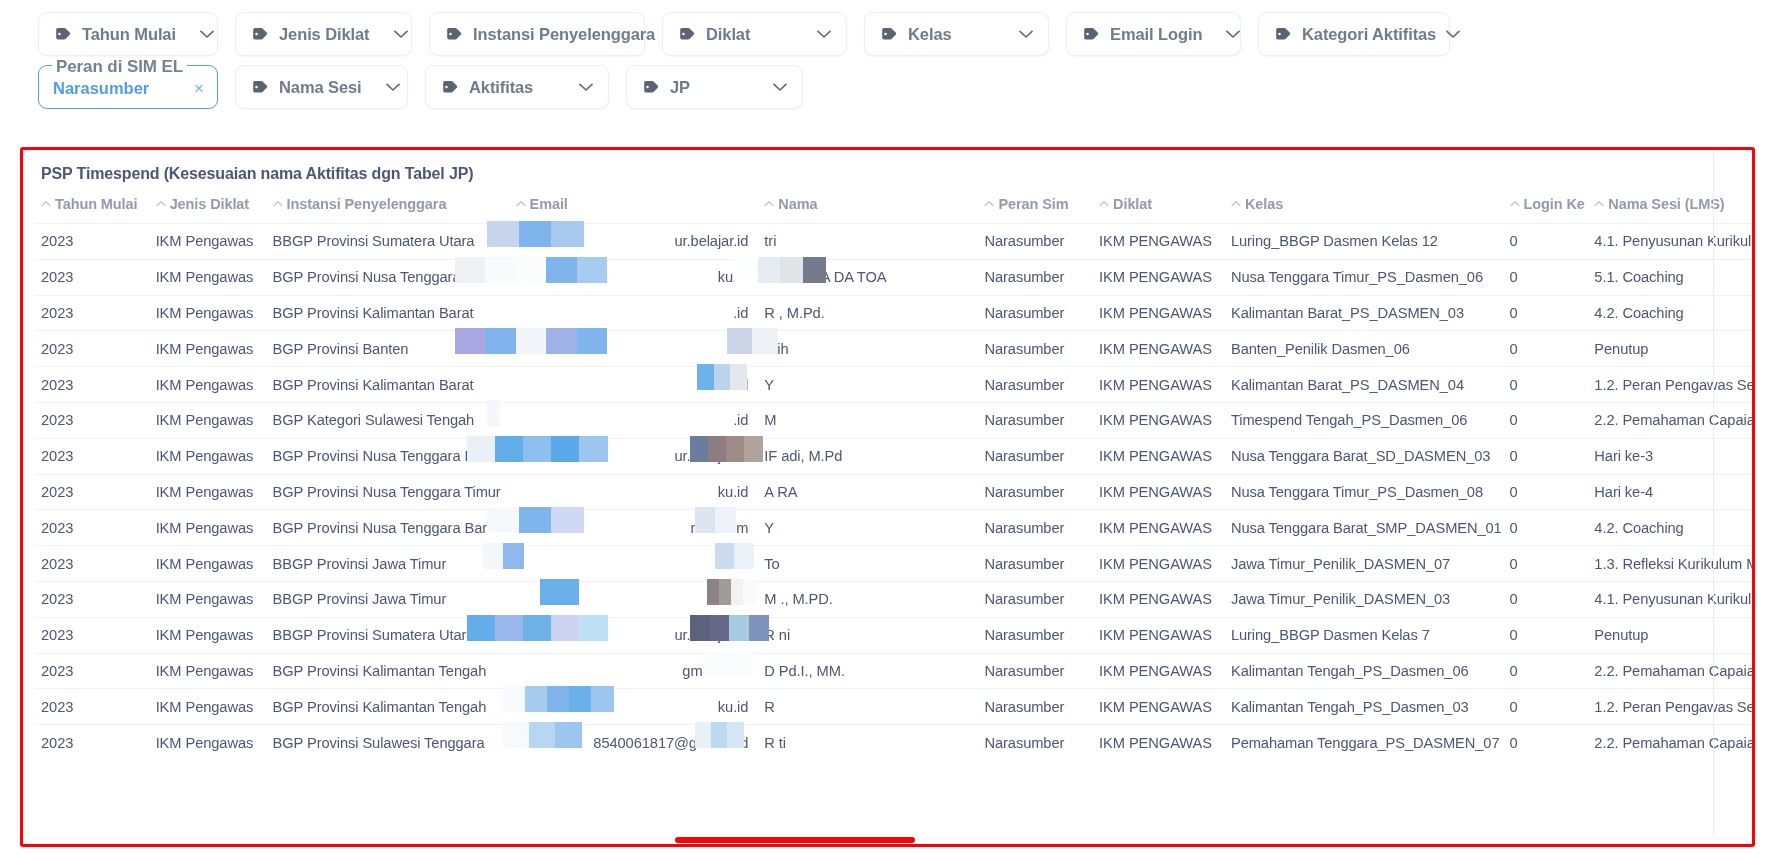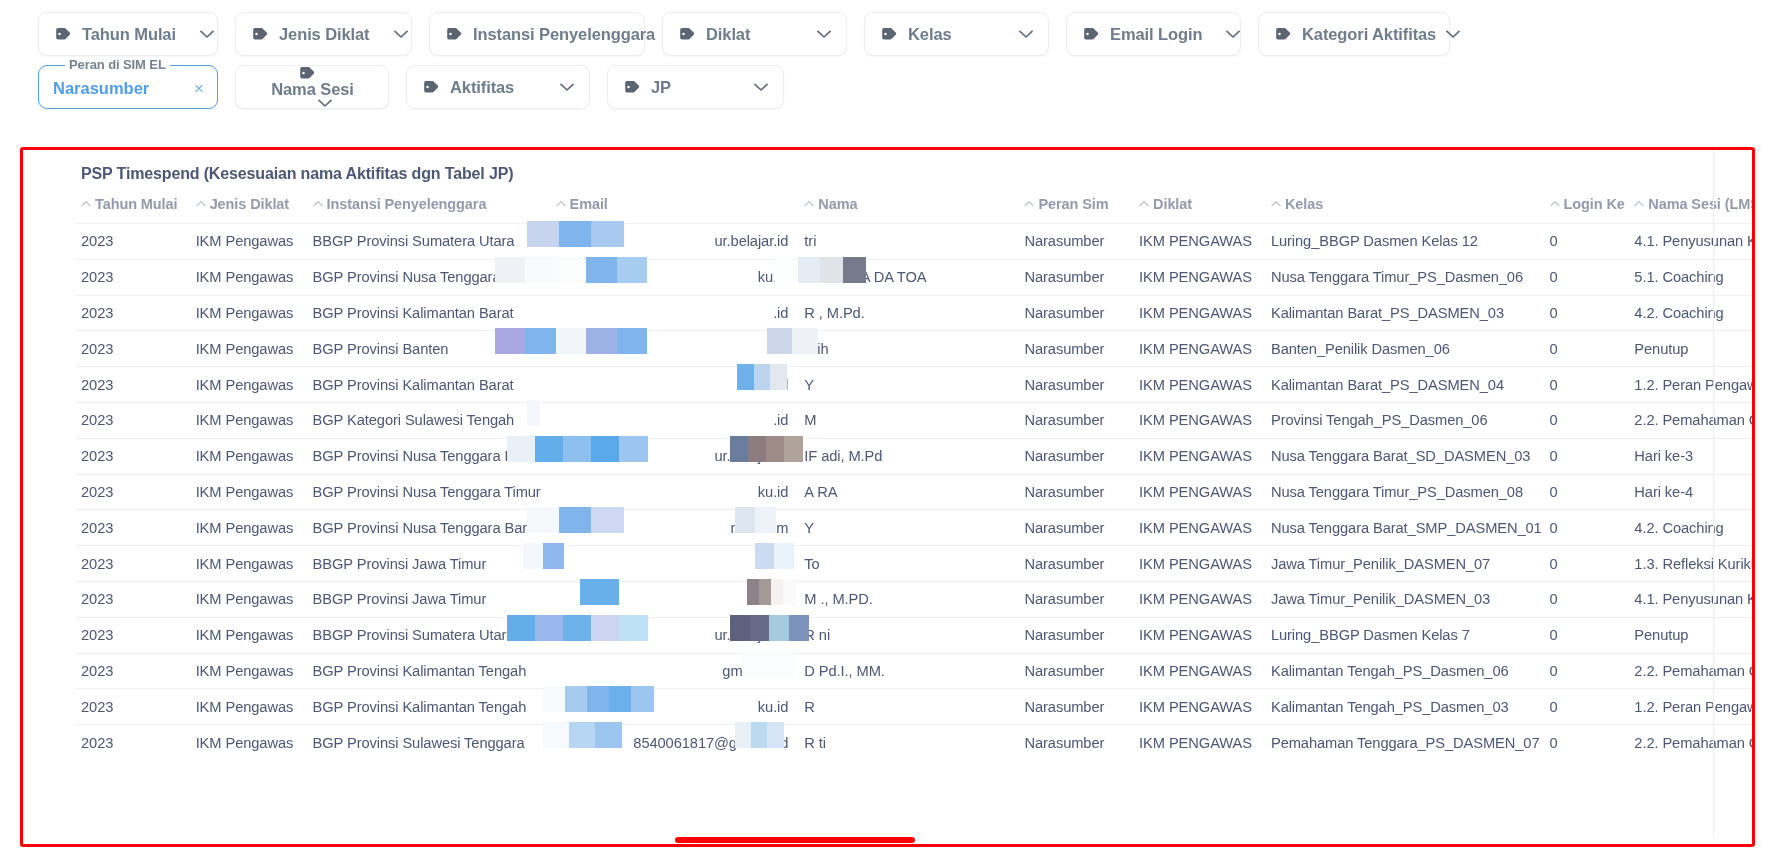--- a/index.html
+++ b/index.html
@@ -65,45 +65,45 @@
 
   
   .w-tahun     { width: 180px; }
   .w-jenis     { width: 177px; }
   .w-instansi  { width: 216px; }
   .w-diklat    { width: 185px; }
   .w-kelas     { width: 185px; }
   .w-email     { width: 175px; }
   .w-kategori  { width: 192px; }
   .w-sesi      { width: 177px; }
-  .w-namasesi  { width: 154px; flex-direction: column; }
+  .w-namasesi  { width: 173px; }
   .w-aktifitas { width: 184px; }
   .w-jp        { width: 177px; }
 
   .chip .caret.tight { margin-left: 10px; }
 
   
   .active-filter {
     position: relative;
     width: 180px;
     height: 44px;
     border: 1.6px solid #509ee3;
     border-radius: 9px;
     background: #ffffff;
     display: flex;
     align-items: center;
     padding: 0 13px 0 14px;
     cursor: pointer;
   }
   .active-filter .legend {
     position: absolute;
-    top: -9px; left: 26px;
+    top: -9px; left: 13px;
     background: #ffffff;
     padding: 0 4px;
-    font-size: 13px;
+    font-size: 17px;
     color: #74838f;
     font-weight: 700;
     letter-spacing: -0.1px;
   }
   .active-filter .value {
     font-size: 16.5px;
     color: #509ee3;
     font-weight: 700;
     flex: 1 1 auto;
     margin-top: 3px;
@@ -125,21 +125,20 @@
     border-radius: 3px;
     background: #ffffff;
     overflow: hidden;
   }
   .card-inner {
     position: relative;
     width: 100%;
     height: 100%;
     background: #ffffff;
     overflow: hidden;
-    padding-left: 40px;
   }
   .card-title {
     font-size: 16px;
     font-weight: 700;
     color: #4c5773;
     padding: 15px 0 0 18px;
     letter-spacing: -0.15px;
   }
 
   
@@ -498,21 +497,21 @@
                 <td class="c-sesi">1.2. Peran Pengawas Sebagai Pend</td>
               </tr>
               <tr class="row">
                 <td class="c-tahun">2023</td>
                 <td class="c-jenis">IKM Pengawas</td>
                 <td class="c-instansi">BGP Kategori Sulawesi Tengah</td>
                 <td class="c-email email-cell" style="text-align: right; padding-right: 10px;">.id</td>
                 <td class="c-nama">M</td>
                 <td class="c-peran">Narasumber</td>
                 <td class="c-diklat">IKM PENGAWAS</td>
-                <td class="c-kelas">Provinsi Tengah_PS_Dasmen_06</td>
+                <td class="c-kelas">Timespend Tengah_PS_Dasmen_06</td>
                 <td class="c-harike num">0</td>
                 <td class="c-sesi">2.2. Pemahaman Capaian Pembela</td>
               </tr>
               <tr class="row">
                 <td class="c-tahun">2023</td>
                 <td class="c-jenis">IKM Pengawas</td>
                 <td class="c-instansi">BGP Provinsi Nusa Tenggara Barat</td>
                 <td class="c-email email-cell" style="text-align: right; padding-right: 10px;">ur.belajar.id</td>
                 <td class="c-nama">IF                   adi, M.Pd</td>
                 <td class="c-peran">Narasumber</td>

